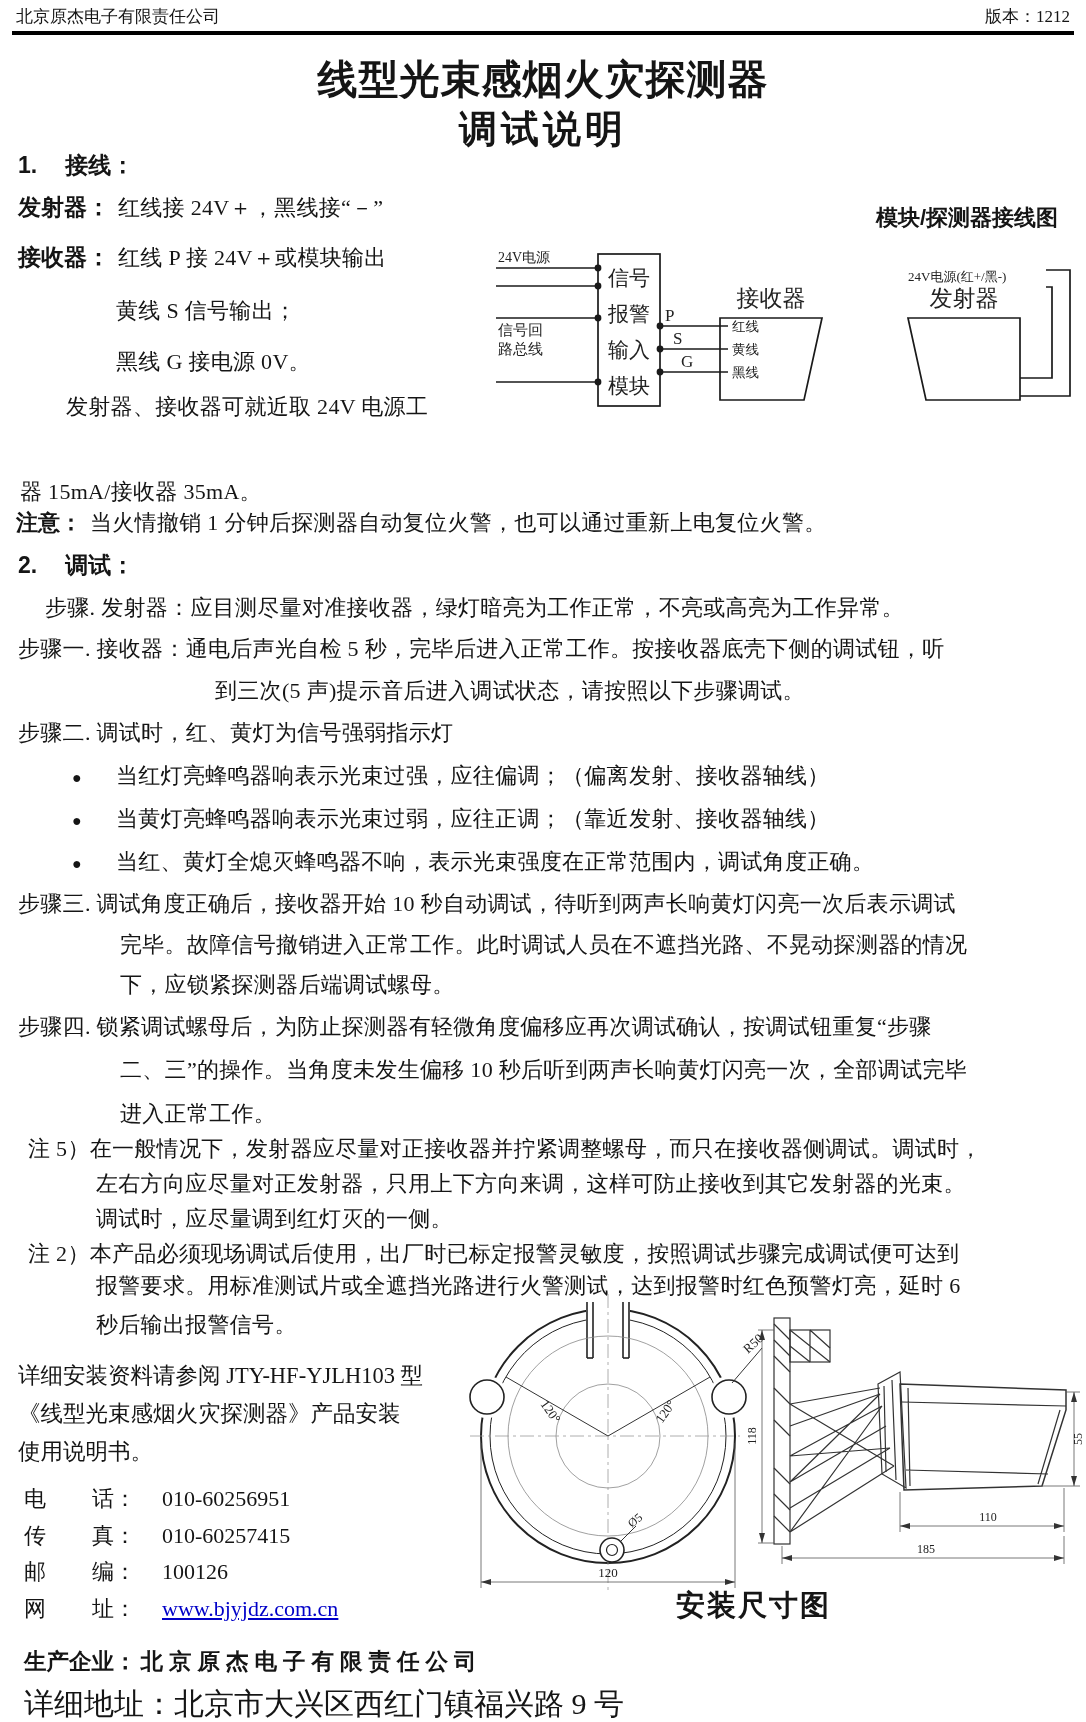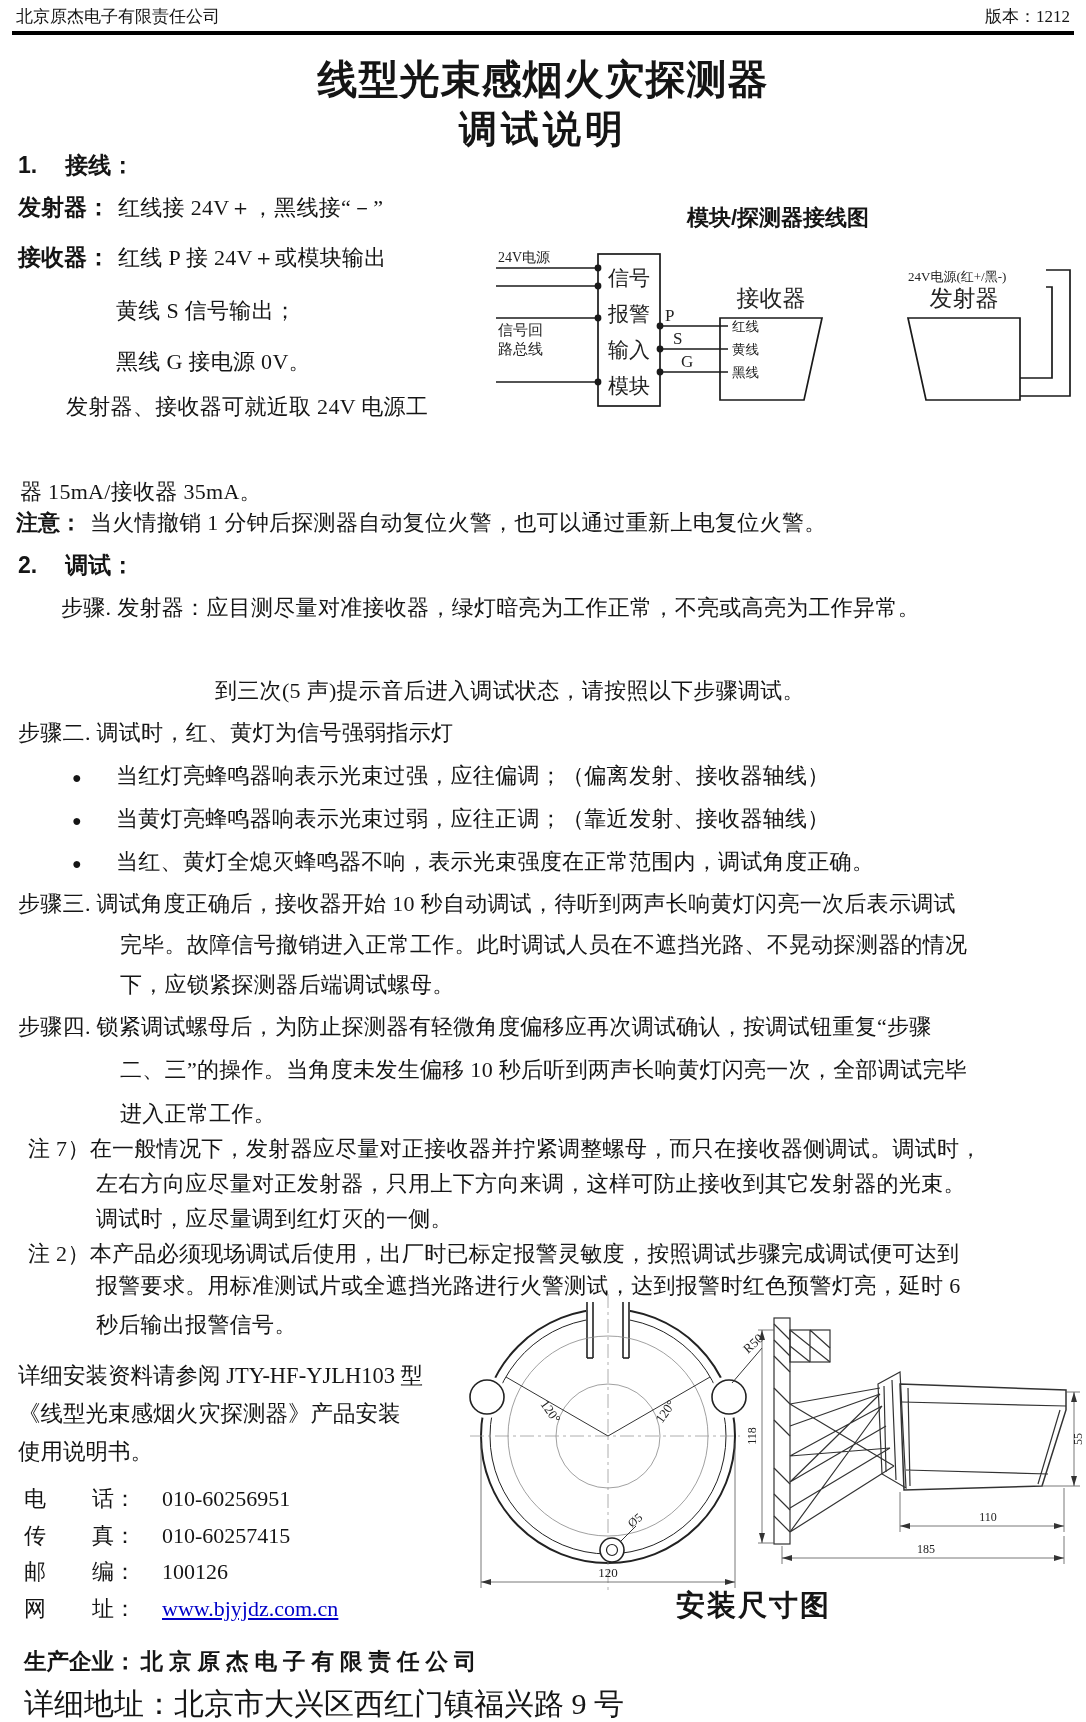--- a/index.html
+++ b/index.html
@@ -50,21 +50,21 @@
     <span class="blabel">发射器：</span><span class="btxt">红线接 24V＋，黑线接“－”</span>
   </div>
   <div class="abs" style="left:18px;top:242px">
     <span class="blabel">接收器：</span><span class="btxt">红线 P 接 24V＋或模块输出</span>
   </div>
   <div class="abs btxt" style="left:116px;top:296px">黄线 S 信号输出；</div>
   <div class="abs btxt" style="left:116px;top:347px">黑线 G 接电源 0V。</div>
   <div class="abs btxt" style="left:66px;top:392px">发射器、接收器可就近取 24V 电源工</div>
   <div class="abs btxt" style="left:20px;top:477px">器 15mA/接收器 35mA。</div>
 
-  <div class="abs hei wd-title" style="left:473px;top:203px;width:610px;text-align:center">模块/探测器接线图</div>
+  <div class="abs hei wd-title" style="left:448px;top:203px;width:610px;text-align:right">模块/探测器接线图</div>
 
   <svg class="abs" style="left:480px;top:230px" width="606" height="200" viewBox="0 0 606 200">
     <g stroke="#1a1a1a" stroke-width="1.7" fill="none">
       <rect x="118" y="24" width="62" height="152"></rect>
       <line x1="16" y1="38" x2="118" y2="38"></line>
       <line x1="16" y1="56" x2="118" y2="56"></line>
       <line x1="16" y1="88" x2="118" y2="88"></line>
       <line x1="16" y1="152" x2="118" y2="152"></line>
       <line x1="180" y1="96" x2="248" y2="96"></line>
       <line x1="180" y1="119" x2="248" y2="119"></line>
@@ -103,33 +103,34 @@
 
 
   <div class="abs" style="left:16px;top:508px">
     <span class="blabel" style="font-size:22px">注意：</span><span class="btxt">当火情撤销 1 分钟后探测器自动复位火警，也可以通过重新上电复位火警。</span>
   </div>
 
   <div class="abs hei sec-head" style="left:18px;top:550px">
     <span>2.</span><span class="gap">调试：</span>
   </div>
 
-  <div class="ln" style="left:61px;top:593px">步骤. 发射器：应目测尽量对准接收器，绿灯暗亮为工作正常，不亮或高亮为工作异常。</div>
+  <div class="ln" style="left:45px;top:593px">步骤. 发射器：应目测尽量对准接收器，绿灯暗亮为工作正常，不亮或高亮为工作异常。</div>
+  <div class="ln" style="left:18px;top:634px">步骤一. 接收器：通电后声光自检 5 秒，完毕后进入正常工作。按接收器底壳下侧的调试钮，听</div>
   <div class="ln" style="left:215px;top:676px">到三次(5 声)提示音后进入调试状态，请按照以下步骤调试。</div>
   <div class="ln" style="left:18px;top:718px">步骤二. 调试时，红、黄灯为信号强弱指示灯</div>
   <div class="ln" style="left:72px;top:761px"><span class="dot">●</span><span>当红灯亮蜂鸣器响表示光束过强，应往偏调；（偏离发射、接收器轴线）</span></div>
   <div class="ln" style="left:72px;top:804px"><span class="dot">●</span><span>当黄灯亮蜂鸣器响表示光束过弱，应往正调；（靠近发射、接收器轴线）</span></div>
   <div class="ln" style="left:72px;top:847px"><span class="dot">●</span><span>当红、黄灯全熄灭蜂鸣器不响，表示光束强度在正常范围内，调试角度正确。</span></div>
   <div class="ln" style="left:18px;top:889px">步骤三. 调试角度正确后，接收器开始 10 秒自动调试，待听到两声长响黄灯闪亮一次后表示调试</div>
   <div class="ln" style="left:120px;top:930px">完毕。故障信号撤销进入正常工作。此时调试人员在不遮挡光路、不晃动探测器的情况</div>
   <div class="ln" style="left:120px;top:970px">下，应锁紧探测器后端调试螺母。</div>
   <div class="ln" style="left:18px;top:1012px">步骤四. 锁紧调试螺母后，为防止探测器有轻微角度偏移应再次调试确认，按调试钮重复“步骤</div>
   <div class="ln" style="left:120px;top:1055px">二、三”的操作。当角度未发生偏移 10 秒后听到两声长响黄灯闪亮一次，全部调试完毕</div>
   <div class="ln" style="left:120px;top:1099px">进入正常工作。</div>
-  <div class="ln" style="left:28px;top:1134px">注 7）在一般情况下，发射器应尽量对正接收器并拧紧调整螺母，而只在接收器侧调试。调试时，</div>
+  <div class="ln" style="left:28px;top:1134px">注 5）在一般情况下，发射器应尽量对正接收器并拧紧调整螺母，而只在接收器侧调试。调试时，</div>
   <div class="ln" style="left:96px;top:1169px">左右方向应尽量对正发射器，只用上下方向来调，这样可防止接收到其它发射器的光束。</div>
   <div class="ln" style="left:96px;top:1204px">调试时，应尽量调到红灯灭的一侧。</div>
   <div class="ln" style="left:28px;top:1239px">注 2）本产品必须现场调试后使用，出厂时已标定报警灵敏度，按照调试步骤完成调试便可达到</div>
   <div class="ln" style="left:96px;top:1271px">报警要求。用标准测试片或全遮挡光路进行火警测试，达到报警时红色预警灯亮，延时 6</div>
   <div class="ln" style="left:96px;top:1310px">秒后输出报警信号。</div>
 
   <div class="abs ref" style="left:18px;top:1360px">详细安装资料请参阅 JTY-HF-YJLH103 型</div>
   <div class="abs ref" style="left:18px;top:1398px">《线型光束感烟火灾探测器》产品安装</div>
   <div class="abs ref" style="left:18px;top:1436px">使用说明书。</div>
 

